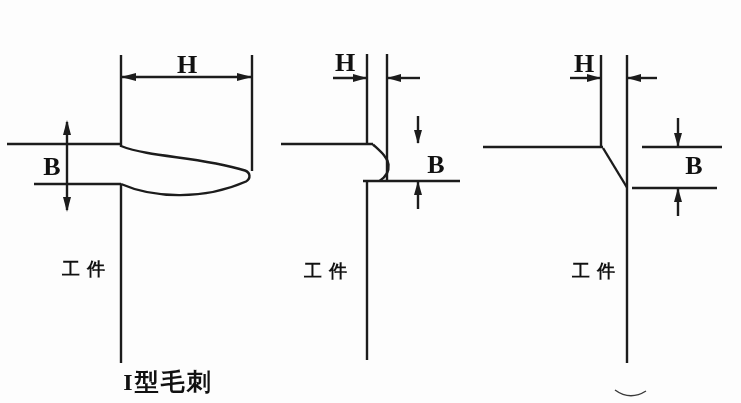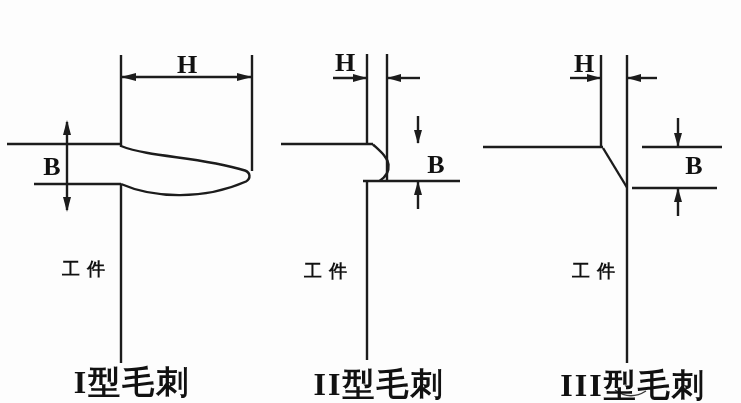--- a/index.html
+++ b/index.html
@@ -18,21 +18,21 @@
     position:absolute;
     transform:translate(-50%,-50%);
     color:#111;
     font-weight:bold;
     white-space:nowrap;
     line-height:1;
     user-select:none;
   }
   .dim-lbl{font-size:26px;}
   .cjk-lbl{font-size:18px;letter-spacing:7px;}
-  .caption-lbl{font-size:32px;letter-spacing:2px;}
+  .caption-lbl{font-size:24px;letter-spacing:2px;margin-left:36px;}
 </style>
 </head>
 <body>
 
 <div class="canvas">
 
   <svg class="linework" width="741" height="403" viewBox="0 0 741 403">
 
     <g>
       <line x1="121" y1="55" x2="121" y2="147"></line>
@@ -99,20 +99,18 @@
   </svg>
 
   <div class="lbl dim-lbl" style="left:187px;top:65px;">H</div>
   <div class="lbl dim-lbl" style="left:52px;top:167px;">B</div>
   <div class="lbl cjk-lbl" style="left:87px;top:269px;">工件</div>
   <div class="lbl caption-lbl" style="left:132px;top:382px;">I型毛刺</div>
 
   <div class="lbl dim-lbl" style="left:345px;top:63px;">H</div>
   <div class="lbl dim-lbl" style="left:436px;top:165px;">B</div>
   <div class="lbl cjk-lbl" style="left:329px;top:271px;">工件</div>
-  <div class="lbl caption-lbl" style="left:379px;top:384px;">II型毛刺</div>
 
   <div class="lbl dim-lbl" style="left:584px;top:64px;">H</div>
   <div class="lbl dim-lbl" style="left:694px;top:166px;">B</div>
   <div class="lbl cjk-lbl" style="left:597px;top:271px;">工件</div>
-  <div class="lbl caption-lbl" style="left:633px;top:385px;">III型毛刺</div>
 
 </div>
 
 </body></html>

